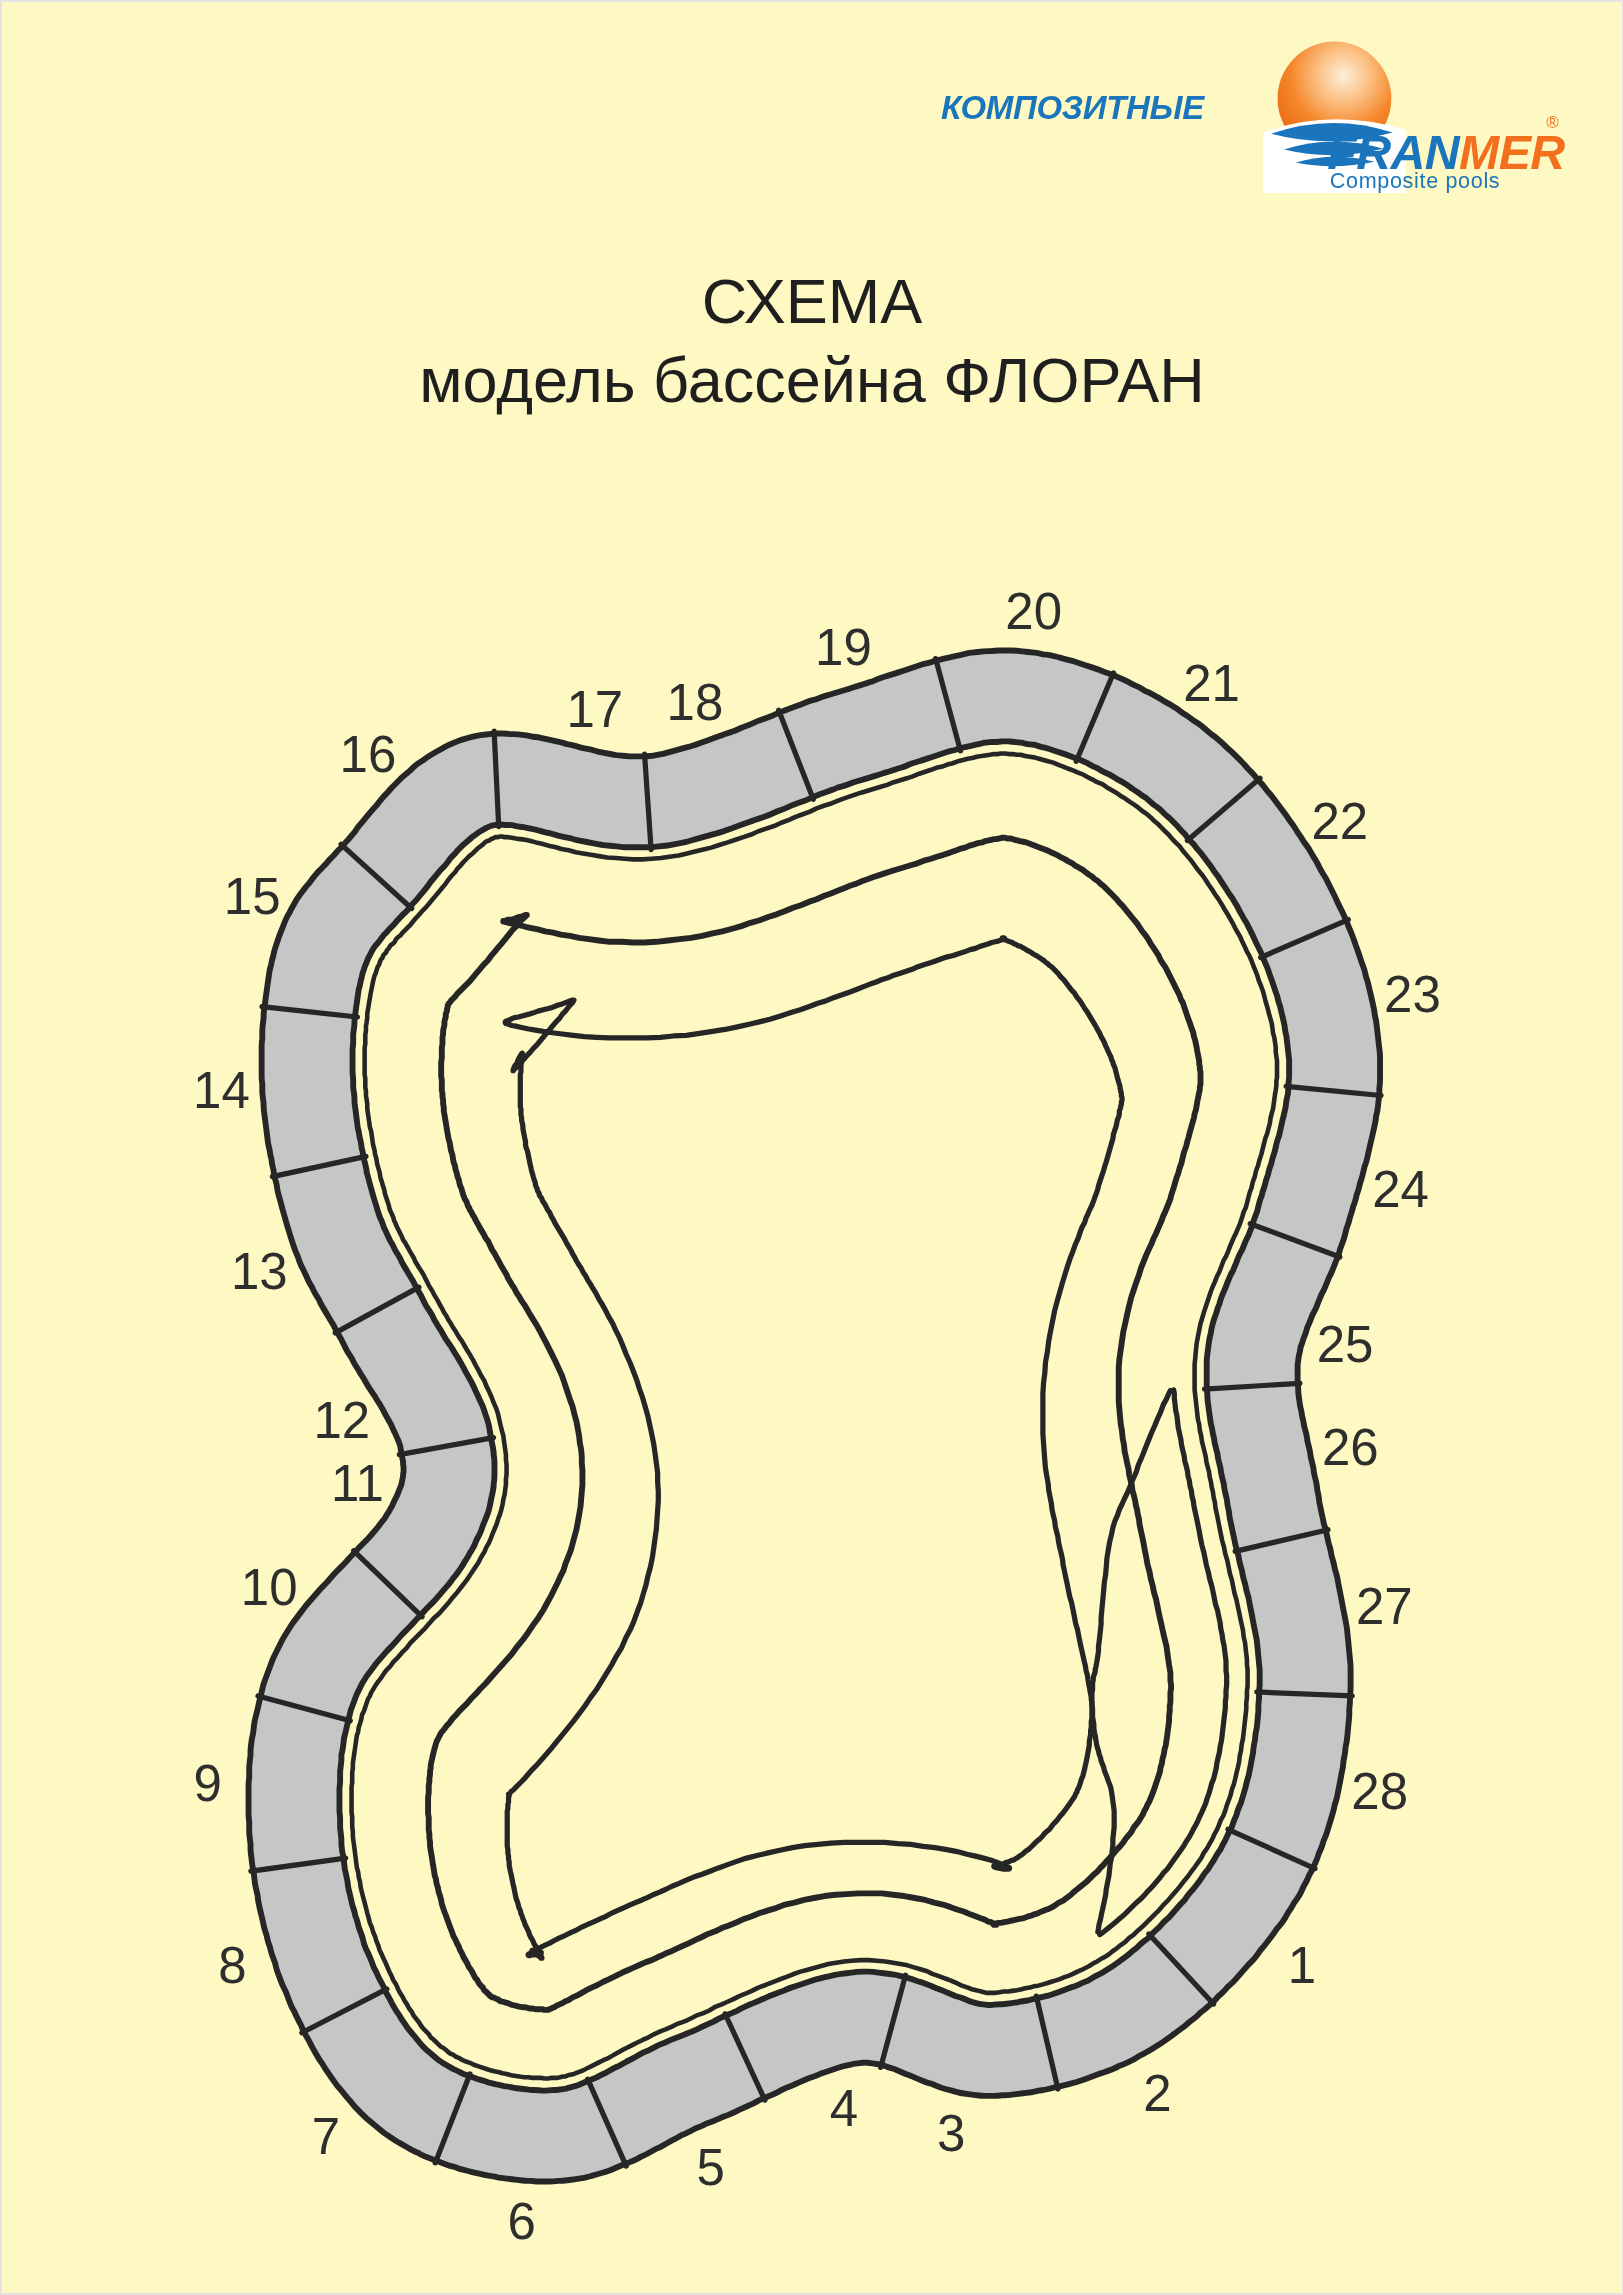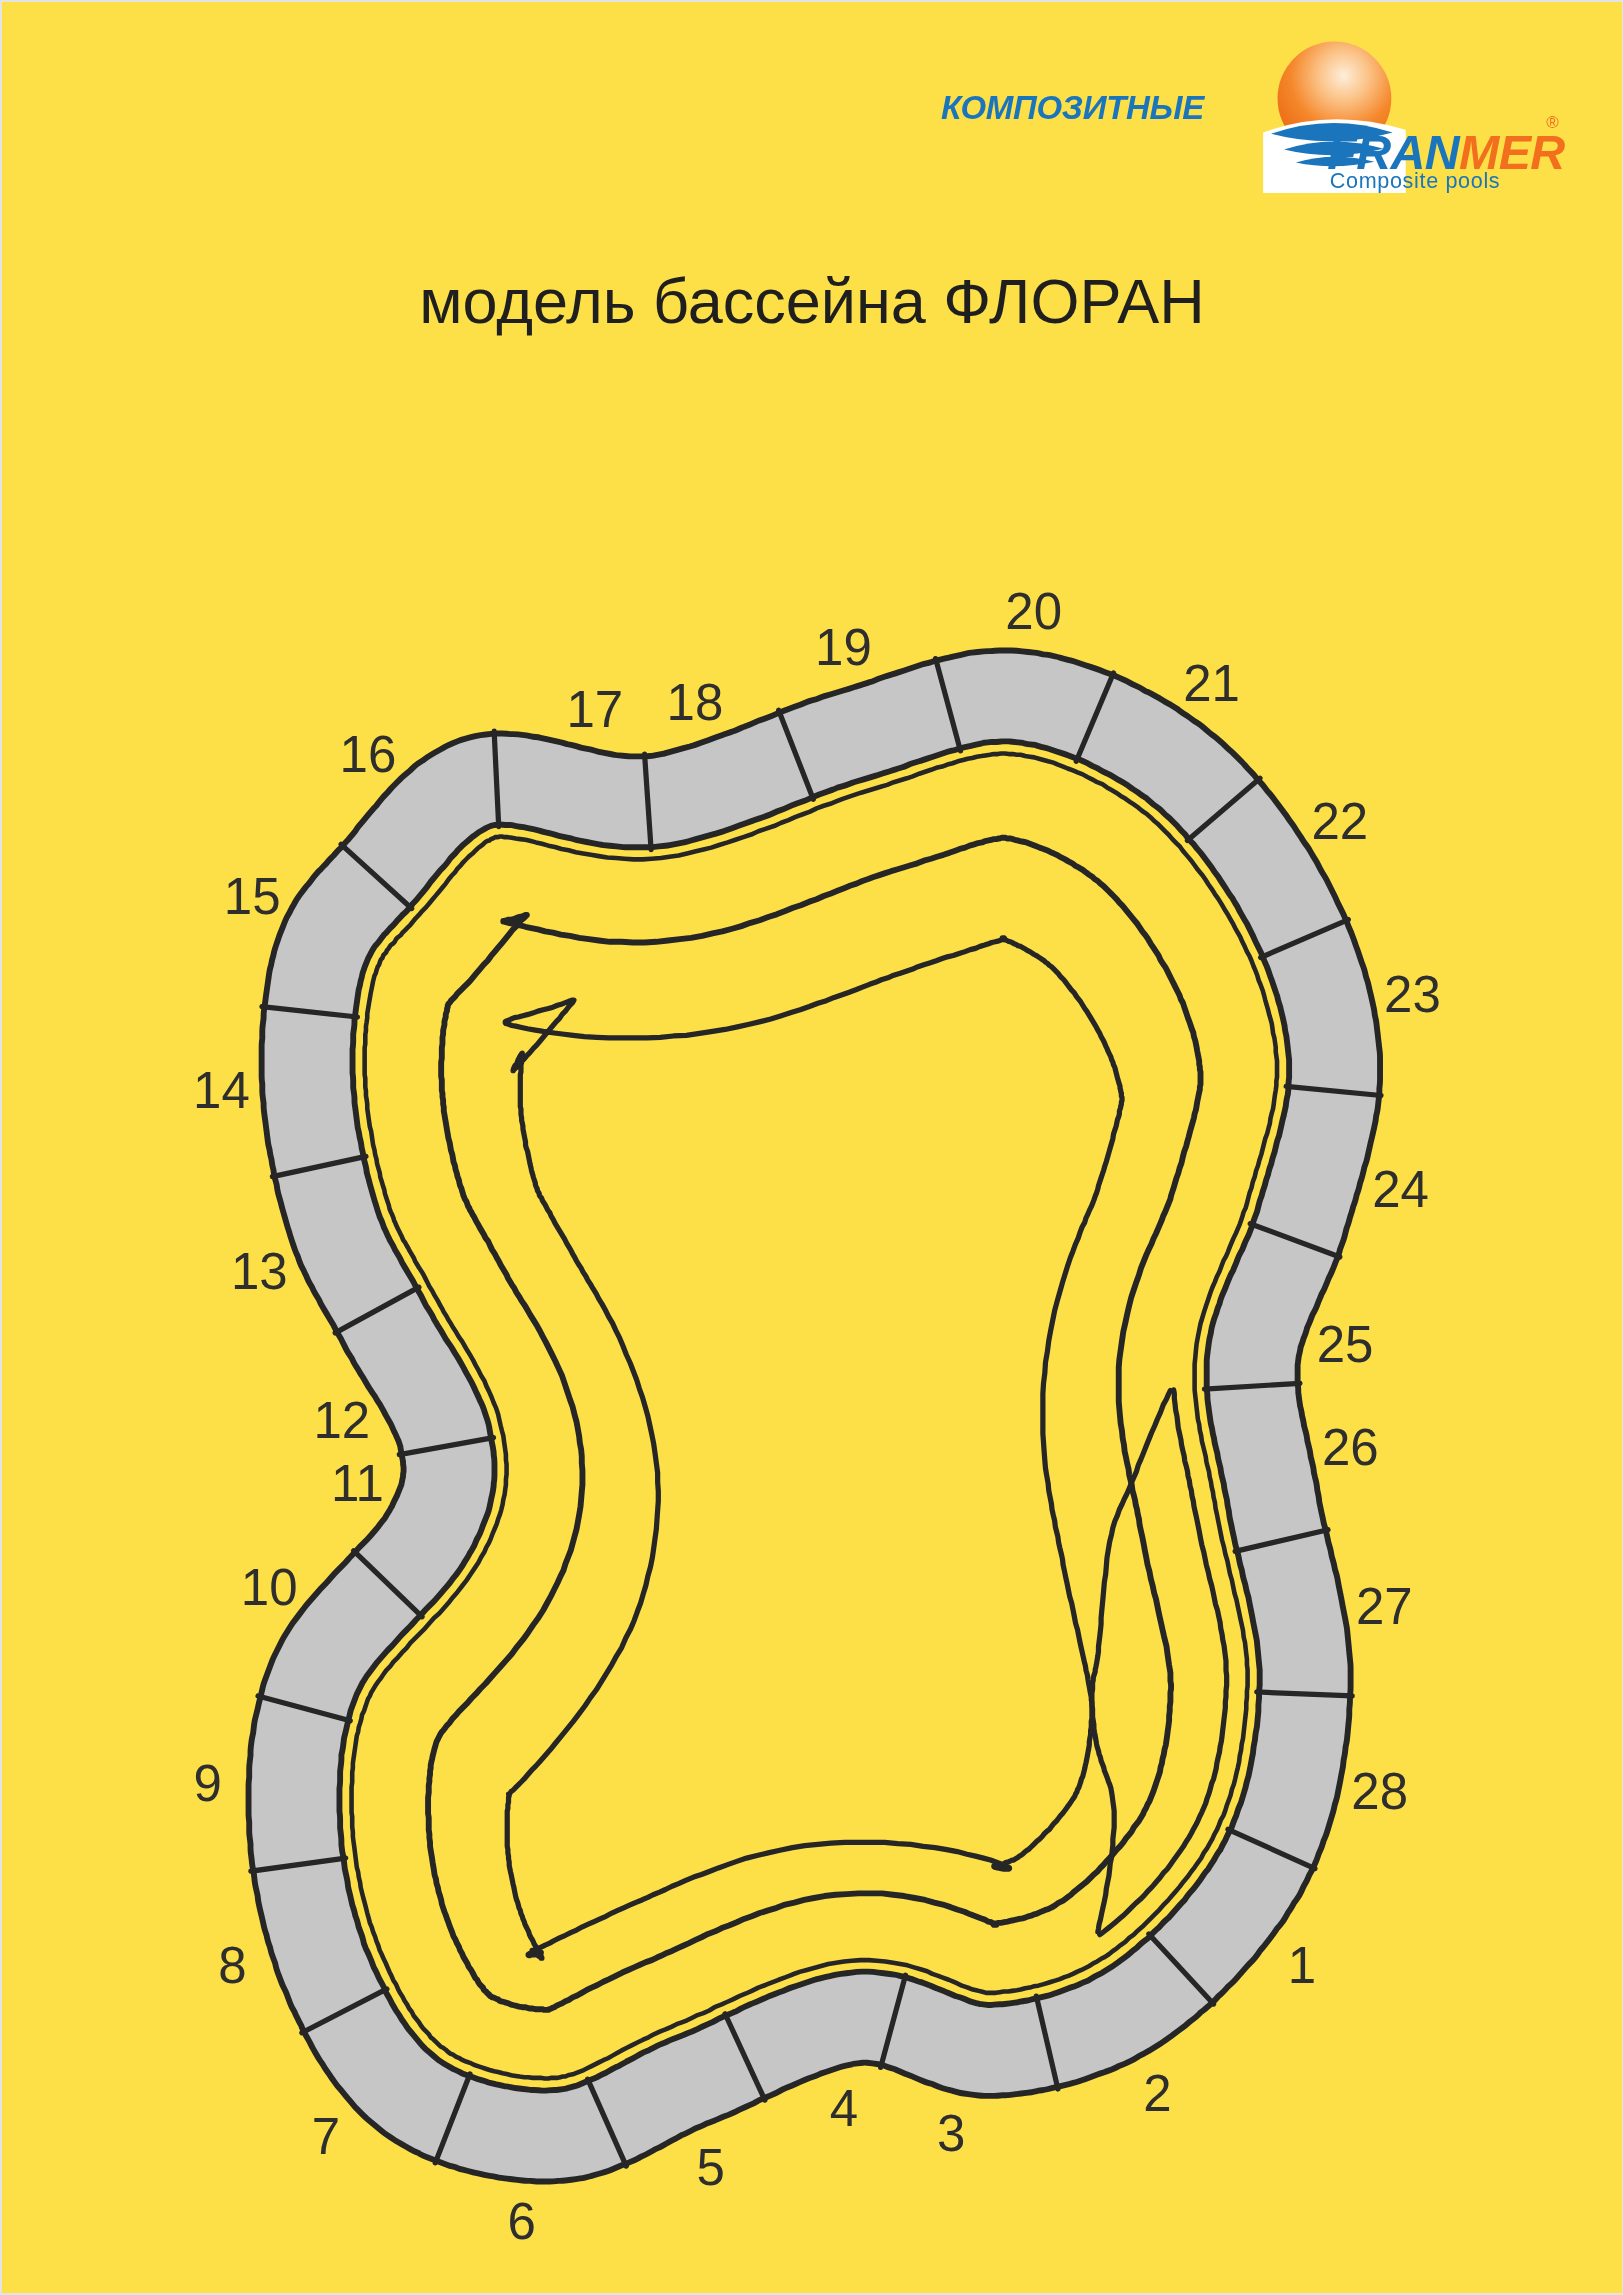--- a/index.html
+++ b/index.html
@@ -1,19 +1,19 @@
 <!DOCTYPE html>
 <html style="font-size:10.5px"><head>
 <meta charset="utf-8">
 <style>
   html,body{margin:0;padding:0;background:#ffffff;}
   .page{
     position:relative;
     width:1624px;height:2295px;
-    background:#fde047;
+    background:#fef9c3;
     overflow:hidden;
     box-shadow:inset 0 0 0 2px #e3e3e3;
     font-family:"Liberation Sans","DejaVu Sans",sans-serif;
   }
   .brand{
     position:absolute;
     left:746px;top:85px;width:458px;
     text-align:right;
     color:#1b75bc;
     font-size:33px;
@@ -67,20 +67,21 @@
       <path d="M64 198 Q122 181 184 197 Q122 210 64 198 Z" fill="#1b75bc"></path>
       <text x="112" y="208" font-size="74" font-weight="bold" font-style="italic" letter-spacing="-1">
         <tspan fill="#1b75bc">FRAN</tspan><tspan fill="#f26f1d">MER</tspan>
       </text>
       <text x="447" y="146" font-size="26" fill="#f26f1d">®</text>
       <text x="116" y="237" font-size="33" fill="#1b75bc" letter-spacing="1">Composite pools</text>
     </svg>
   </div>
 
   <div class="title-block">
+    <div>СХЕМА</div>
     <div>модель бассейна ФЛОРАН</div>
   </div>
 
   <div class="diagram">
     <svg id="pool-svg" viewBox="0 0 2482 3509">
         <path fill="none" stroke="#262626" stroke-linejoin="round" stroke-linecap="round" d="M575,1340L579,1335L584,1330L588,1325L593,1319L598,1313L602,1307L607,1301L612,1295L617,1289L622,1283L628,1277L633,1270L638,1264L644,1258L649,1252L655,1246L661,1240L667,1235L673,1230L679,1224L686,1220L692,1215L699,1211L706,1207L713,1203L720,1200L727,1197L735,1195L743,1193L751,1192L759,1191L767,1191L776,1192L784,1192L793,1193L802,1195L811,1196L820,1198L830,1200L839,1202L849,1205L859,1207L869,1210L878,1212L888,1214L898,1217L909,1219L919,1221L929,1223L939,1224L949,1225L959,1226L970,1226L980,1226L990,1226L1000,1225L1010,1224L1020,1222L1031,1220L1041,1217L1052,1214L1063,1211L1074,1208L1084,1205L1095,1201L1106,1197L1117,1193L1128,1189L1140,1185L1151,1181L1162,1176L1173,1172L1184,1167L1195,1163L1206,1159L1217,1154L1227,1150L1238,1146L1249,1142L1259,1138L1270,1135L1280,1131L1290,1128L1300,1125L1310,1122L1320,1119L1329,1116L1339,1113L1348,1110L1358,1107L1367,1103L1376,1100L1386,1097L1395,1094L1404,1091L1413,1088L1422,1085L1431,1082L1440,1080L1449,1077L1458,1075L1467,1073L1475,1071L1484,1069L1493,1067L1502,1066L1511,1065L1519,1065L1528,1064L1537,1064L1546,1064L1555,1065L1564,1066L1573,1067L1582,1069L1591,1070L1600,1072L1610,1075L1619,1077L1628,1080L1637,1083L1646,1086L1655,1089L1665,1093L1674,1096L1683,1100L1692,1104L1701,1109L1710,1113L1718,1118L1727,1122L1736,1127L1744,1132L1753,1137L1761,1142L1769,1148L1777,1153L1785,1159L1793,1164L1800,1170L1807,1176L1815,1182L1822,1188L1829,1195L1836,1201L1843,1208L1850,1215L1857,1223L1864,1230L1870,1238L1877,1245L1883,1253L1890,1261L1896,1269L1902,1277L1908,1285L1914,1294L1920,1302L1925,1310L1931,1319L1936,1327L1942,1335L1947,1344L1952,1352L1956,1360L1961,1369L1966,1377L1970,1385L1974,1393L1978,1401L1982,1410L1986,1418L1990,1426L1994,1435L1997,1443L2001,1452L2004,1460L2007,1469L2010,1477L2013,1486L2016,1495L2019,1503L2021,1512L2024,1521L2026,1530L2028,1538L2030,1547L2032,1556L2033,1564L2035,1573L2036,1582L2037,1590L2038,1599L2039,1608L2040,1616L2040,1625L2040,1634L2040,1642L2040,1651L2039,1660L2039,1668L2038,1677L2037,1686L2035,1694L2034,1703L2032,1712L2030,1721L2028,1729L2026,1738L2024,1747L2022,1756L2019,1764L2017,1773L2015,1781L2012,1790L2010,1799L2007,1807L2005,1816L2002,1824L2000,1832L1997,1841L1995,1849L1992,1857L1990,1865L1988,1873L1985,1881L1982,1889L1980,1897L1977,1904L1974,1912L1971,1919L1967,1927L1964,1935L1961,1942L1957,1949L1954,1957L1951,1964L1948,1972L1944,1979L1941,1986L1938,1994L1935,2001L1932,2008L1930,2016L1927,2023L1925,2030L1922,2038L1920,2045L1919,2052L1917,2060L1916,2067L1915,2075L1914,2083L1914,2090L1914,2097L1914,2105L1914,2112L1914,2120L1915,2127L1915,2134L1916,2141L1917,2149L1918,2156L1919,2163L1921,2171L1922,2178L1924,2186L1925,2193L1927,2201L1929,2208L1930,2216L1932,2224L1934,2232L1935,2240L1937,2248L1939,2256L1940,2264L1942,2273L1944,2281L1945,2290L1947,2299L1948,2308L1950,2317L1952,2327L1954,2336L1956,2346L1959,2356L1961,2365L1963,2375L1966,2385L1968,2396L1971,2406L1973,2416L1976,2426L1978,2437L1980,2447L1982,2457L1984,2468L1986,2478L1988,2488L1990,2499L1991,2509L1992,2519L1993,2530L1994,2540L1995,2550L1995,2560L1995,2570L1995,2580L1994,2590L1994,2600L1993,2610L1993,2620L1992,2630L1991,2641L1990,2651L1988,2661L1987,2671L1985,2681L1984,2691L1982,2701L1980,2712L1978,2722L1976,2732L1973,2742L1971,2751L1968,2761L1965,2771L1962,2781L1958,2790L1955,2800L1951,2809L1948,2818L1944,2827L1939,2836L1935,2845L1930,2854L1926,2863L1920,2871L1915,2880L1909,2889L1904,2898L1897,2906L1891,2915L1885,2923L1878,2932L1871,2940L1865,2949L1857,2957L1850,2965L1843,2973L1836,2981L1828,2988L1821,2996L1813,3003L1806,3011L1798,3018L1790,3024L1783,3031L1775,3037L1768,3043L1760,3049L1752,3055L1745,3060L1738,3065L1730,3070L1722,3075L1715,3079L1707,3083L1699,3088L1691,3092L1683,3095L1675,3099L1667,3102L1658,3105L1650,3108L1642,3111L1634,3114L1625,3117L1617,3119L1609,3121L1601,3123L1592,3125L1584,3127L1576,3128L1568,3130L1560,3131L1552,3132L1544,3133L1536,3134L1528,3134L1520,3135L1512,3135L1505,3135L1497,3134L1490,3133L1482,3132L1475,3130L1467,3128L1460,3126L1453,3123L1446,3120L1438,3118L1431,3115L1424,3112L1417,3109L1409,3106L1402,3103L1395,3100L1387,3097L1380,3095L1372,3092L1365,3090L1357,3088L1350,3087L1342,3086L1334,3085L1326,3084L1318,3084L1310,3085L1302,3086L1293,3087L1285,3089L1276,3091L1267,3093L1258,3096L1249,3099L1240,3102L1231,3105L1222,3109L1213,3112L1203,3116L1194,3120L1185,3124L1175,3128L1166,3132L1157,3137L1148,3141L1138,3145L1129,3149L1120,3154L1111,3158L1102,3162L1094,3166L1085,3170L1077,3173L1068,3177L1060,3180L1052,3183L1044,3187L1036,3190L1028,3194L1021,3198L1013,3201L1006,3205L999,3209L991,3213L984,3217L977,3221L970,3224L963,3228L956,3232L949,3235L942,3239L935,3242L927,3245L920,3248L913,3251L906,3254L899,3256L892,3258L885,3260L877,3262L870,3263L863,3264L855,3265L847,3265L840,3266L832,3266L824,3266L815,3265L807,3265L799,3264L791,3263L782,3262L774,3261L765,3259L757,3258L749,3256L740,3254L732,3252L724,3250L716,3247L708,3245L700,3242L692,3239L684,3236L676,3233L669,3229L662,3226L655,3222L648,3218L641,3214L635,3210L629,3206L623,3201L617,3196L611,3191L605,3186L600,3181L594,3175L589,3169L584,3163L579,3157L574,3151L569,3145L564,3138L560,3132L555,3125L551,3118L546,3111L542,3104L538,3097L534,3089L530,3082L526,3075L523,3067L519,3060L515,3052L512,3045L508,3038L505,3030L502,3022L499,3015L495,3007L492,2999L489,2991L487,2982L484,2974L481,2966L479,2957L476,2949L474,2940L471,2931L469,2922L467,2913L465,2905L463,2896L462,2887L460,2878L458,2869L457,2860L456,2851L454,2842L453,2833L452,2825L452,2816L451,2807L450,2799L450,2790L450,2782L449,2773L449,2764L449,2756L449,2747L449,2739L449,2730L450,2722L450,2713L450,2705L451,2696L452,2688L452,2679L453,2671L455,2662L456,2654L457,2645L459,2637L461,2629L463,2620L465,2612L467,2604L469,2595L472,2587L475,2579L478,2571L481,2563L485,2555L489,2547L493,2539L498,2531L503,2523L509,2515L515,2507L521,2499L528,2491L535,2483L542,2475L549,2468L556,2460L563,2452L571,2444L578,2437L585,2429L592,2422L599,2414L606,2407L613,2400L620,2392L626,2385L632,2378L637,2371L642,2365L647,2358L651,2351L655,2345L658,2339L662,2333L664,2327L667,2321L670,2316L672,2310L674,2305L676,2300L678,2295L680,2290L681,2285L682,2280L683,2275L684,2271L685,2266L685,2261L686,2256L686,2252L686,2247L686,2242L686,2237L685,2232L685,2227L684,2222L683,2217L682,2211L681,2206L680,2200L679,2194L677,2188L675,2182L673,2176L670,2170L667,2163L664,2157L661,2150L658,2144L654,2137L650,2130L647,2124L643,2117L639,2110L635,2104L631,2097L626,2090L622,2084L618,2077L614,2070L610,2064L606,2057L602,2051L599,2044L595,2038L591,2032L588,2026L585,2020L582,2014L579,2009L576,2003L573,1998L570,1992L567,1987L564,1982L561,1977L558,1972L555,1967L552,1962L550,1957L547,1952L544,1947L541,1942L539,1937L536,1932L533,1927L531,1922L528,1916L526,1911L523,1906L521,1900L519,1894L516,1888L514,1882L512,1876L510,1870L508,1863L506,1857L504,1850L502,1843L500,1836L498,1829L496,1821L494,1814L492,1807L491,1799L489,1791L487,1784L486,1776L484,1768L483,1760L481,1752L480,1745L478,1737L477,1729L476,1721L475,1713L474,1705L473,1698L472,1690L472,1682L471,1675L470,1667L470,1660L470,1653L469,1645L469,1638L469,1630L469,1623L469,1615L469,1607L469,1600L470,1592L470,1585L470,1577L471,1569L472,1562L472,1554L473,1547L474,1540L475,1532L476,1525L477,1518L478,1511L479,1504L480,1497L482,1491L483,1484L485,1478L486,1472L488,1466L490,1460L492,1454L494,1449L496,1444L498,1439L500,1434L503,1429L505,1425L507,1421L510,1416L512,1412L515,1408L518,1404L521,1400L524,1397L527,1393L530,1389L533,1385L536,1381L540,1378L543,1374L547,1370L551,1366L554,1362L558,1358L562,1354L566,1349L571,1345Z" stroke-width="148"></path>
         <path fill="none" stroke="#c6c6c6" stroke-linejoin="round" stroke-linecap="butt" d="M575,1340L579,1335L584,1330L588,1325L593,1319L598,1313L602,1307L607,1301L612,1295L617,1289L622,1283L628,1277L633,1270L638,1264L644,1258L649,1252L655,1246L661,1240L667,1235L673,1230L679,1224L686,1220L692,1215L699,1211L706,1207L713,1203L720,1200L727,1197L735,1195L743,1193L751,1192L759,1191L767,1191L776,1192L784,1192L793,1193L802,1195L811,1196L820,1198L830,1200L839,1202L849,1205L859,1207L869,1210L878,1212L888,1214L898,1217L909,1219L919,1221L929,1223L939,1224L949,1225L959,1226L970,1226L980,1226L990,1226L1000,1225L1010,1224L1020,1222L1031,1220L1041,1217L1052,1214L1063,1211L1074,1208L1084,1205L1095,1201L1106,1197L1117,1193L1128,1189L1140,1185L1151,1181L1162,1176L1173,1172L1184,1167L1195,1163L1206,1159L1217,1154L1227,1150L1238,1146L1249,1142L1259,1138L1270,1135L1280,1131L1290,1128L1300,1125L1310,1122L1320,1119L1329,1116L1339,1113L1348,1110L1358,1107L1367,1103L1376,1100L1386,1097L1395,1094L1404,1091L1413,1088L1422,1085L1431,1082L1440,1080L1449,1077L1458,1075L1467,1073L1475,1071L1484,1069L1493,1067L1502,1066L1511,1065L1519,1065L1528,1064L1537,1064L1546,1064L1555,1065L1564,1066L1573,1067L1582,1069L1591,1070L1600,1072L1610,1075L1619,1077L1628,1080L1637,1083L1646,1086L1655,1089L1665,1093L1674,1096L1683,1100L1692,1104L1701,1109L1710,1113L1718,1118L1727,1122L1736,1127L1744,1132L1753,1137L1761,1142L1769,1148L1777,1153L1785,1159L1793,1164L1800,1170L1807,1176L1815,1182L1822,1188L1829,1195L1836,1201L1843,1208L1850,1215L1857,1223L1864,1230L1870,1238L1877,1245L1883,1253L1890,1261L1896,1269L1902,1277L1908,1285L1914,1294L1920,1302L1925,1310L1931,1319L1936,1327L1942,1335L1947,1344L1952,1352L1956,1360L1961,1369L1966,1377L1970,1385L1974,1393L1978,1401L1982,1410L1986,1418L1990,1426L1994,1435L1997,1443L2001,1452L2004,1460L2007,1469L2010,1477L2013,1486L2016,1495L2019,1503L2021,1512L2024,1521L2026,1530L2028,1538L2030,1547L2032,1556L2033,1564L2035,1573L2036,1582L2037,1590L2038,1599L2039,1608L2040,1616L2040,1625L2040,1634L2040,1642L2040,1651L2039,1660L2039,1668L2038,1677L2037,1686L2035,1694L2034,1703L2032,1712L2030,1721L2028,1729L2026,1738L2024,1747L2022,1756L2019,1764L2017,1773L2015,1781L2012,1790L2010,1799L2007,1807L2005,1816L2002,1824L2000,1832L1997,1841L1995,1849L1992,1857L1990,1865L1988,1873L1985,1881L1982,1889L1980,1897L1977,1904L1974,1912L1971,1919L1967,1927L1964,1935L1961,1942L1957,1949L1954,1957L1951,1964L1948,1972L1944,1979L1941,1986L1938,1994L1935,2001L1932,2008L1930,2016L1927,2023L1925,2030L1922,2038L1920,2045L1919,2052L1917,2060L1916,2067L1915,2075L1914,2083L1914,2090L1914,2097L1914,2105L1914,2112L1914,2120L1915,2127L1915,2134L1916,2141L1917,2149L1918,2156L1919,2163L1921,2171L1922,2178L1924,2186L1925,2193L1927,2201L1929,2208L1930,2216L1932,2224L1934,2232L1935,2240L1937,2248L1939,2256L1940,2264L1942,2273L1944,2281L1945,2290L1947,2299L1948,2308L1950,2317L1952,2327L1954,2336L1956,2346L1959,2356L1961,2365L1963,2375L1966,2385L1968,2396L1971,2406L1973,2416L1976,2426L1978,2437L1980,2447L1982,2457L1984,2468L1986,2478L1988,2488L1990,2499L1991,2509L1992,2519L1993,2530L1994,2540L1995,2550L1995,2560L1995,2570L1995,2580L1994,2590L1994,2600L1993,2610L1993,2620L1992,2630L1991,2641L1990,2651L1988,2661L1987,2671L1985,2681L1984,2691L1982,2701L1980,2712L1978,2722L1976,2732L1973,2742L1971,2751L1968,2761L1965,2771L1962,2781L1958,2790L1955,2800L1951,2809L1948,2818L1944,2827L1939,2836L1935,2845L1930,2854L1926,2863L1920,2871L1915,2880L1909,2889L1904,2898L1897,2906L1891,2915L1885,2923L1878,2932L1871,2940L1865,2949L1857,2957L1850,2965L1843,2973L1836,2981L1828,2988L1821,2996L1813,3003L1806,3011L1798,3018L1790,3024L1783,3031L1775,3037L1768,3043L1760,3049L1752,3055L1745,3060L1738,3065L1730,3070L1722,3075L1715,3079L1707,3083L1699,3088L1691,3092L1683,3095L1675,3099L1667,3102L1658,3105L1650,3108L1642,3111L1634,3114L1625,3117L1617,3119L1609,3121L1601,3123L1592,3125L1584,3127L1576,3128L1568,3130L1560,3131L1552,3132L1544,3133L1536,3134L1528,3134L1520,3135L1512,3135L1505,3135L1497,3134L1490,3133L1482,3132L1475,3130L1467,3128L1460,3126L1453,3123L1446,3120L1438,3118L1431,3115L1424,3112L1417,3109L1409,3106L1402,3103L1395,3100L1387,3097L1380,3095L1372,3092L1365,3090L1357,3088L1350,3087L1342,3086L1334,3085L1326,3084L1318,3084L1310,3085L1302,3086L1293,3087L1285,3089L1276,3091L1267,3093L1258,3096L1249,3099L1240,3102L1231,3105L1222,3109L1213,3112L1203,3116L1194,3120L1185,3124L1175,3128L1166,3132L1157,3137L1148,3141L1138,3145L1129,3149L1120,3154L1111,3158L1102,3162L1094,3166L1085,3170L1077,3173L1068,3177L1060,3180L1052,3183L1044,3187L1036,3190L1028,3194L1021,3198L1013,3201L1006,3205L999,3209L991,3213L984,3217L977,3221L970,3224L963,3228L956,3232L949,3235L942,3239L935,3242L927,3245L920,3248L913,3251L906,3254L899,3256L892,3258L885,3260L877,3262L870,3263L863,3264L855,3265L847,3265L840,3266L832,3266L824,3266L815,3265L807,3265L799,3264L791,3263L782,3262L774,3261L765,3259L757,3258L749,3256L740,3254L732,3252L724,3250L716,3247L708,3245L700,3242L692,3239L684,3236L676,3233L669,3229L662,3226L655,3222L648,3218L641,3214L635,3210L629,3206L623,3201L617,3196L611,3191L605,3186L600,3181L594,3175L589,3169L584,3163L579,3157L574,3151L569,3145L564,3138L560,3132L555,3125L551,3118L546,3111L542,3104L538,3097L534,3089L530,3082L526,3075L523,3067L519,3060L515,3052L512,3045L508,3038L505,3030L502,3022L499,3015L495,3007L492,2999L489,2991L487,2982L484,2974L481,2966L479,2957L476,2949L474,2940L471,2931L469,2922L467,2913L465,2905L463,2896L462,2887L460,2878L458,2869L457,2860L456,2851L454,2842L453,2833L452,2825L452,2816L451,2807L450,2799L450,2790L450,2782L449,2773L449,2764L449,2756L449,2747L449,2739L449,2730L450,2722L450,2713L450,2705L451,2696L452,2688L452,2679L453,2671L455,2662L456,2654L457,2645L459,2637L461,2629L463,2620L465,2612L467,2604L469,2595L472,2587L475,2579L478,2571L481,2563L485,2555L489,2547L493,2539L498,2531L503,2523L509,2515L515,2507L521,2499L528,2491L535,2483L542,2475L549,2468L556,2460L563,2452L571,2444L578,2437L585,2429L592,2422L599,2414L606,2407L613,2400L620,2392L626,2385L632,2378L637,2371L642,2365L647,2358L651,2351L655,2345L658,2339L662,2333L664,2327L667,2321L670,2316L672,2310L674,2305L676,2300L678,2295L680,2290L681,2285L682,2280L683,2275L684,2271L685,2266L685,2261L686,2256L686,2252L686,2247L686,2242L686,2237L685,2232L685,2227L684,2222L683,2217L682,2211L681,2206L680,2200L679,2194L677,2188L675,2182L673,2176L670,2170L667,2163L664,2157L661,2150L658,2144L654,2137L650,2130L647,2124L643,2117L639,2110L635,2104L631,2097L626,2090L622,2084L618,2077L614,2070L610,2064L606,2057L602,2051L599,2044L595,2038L591,2032L588,2026L585,2020L582,2014L579,2009L576,2003L573,1998L570,1992L567,1987L564,1982L561,1977L558,1972L555,1967L552,1962L550,1957L547,1952L544,1947L541,1942L539,1937L536,1932L533,1927L531,1922L528,1916L526,1911L523,1906L521,1900L519,1894L516,1888L514,1882L512,1876L510,1870L508,1863L506,1857L504,1850L502,1843L500,1836L498,1829L496,1821L494,1814L492,1807L491,1799L489,1791L487,1784L486,1776L484,1768L483,1760L481,1752L480,1745L478,1737L477,1729L476,1721L475,1713L474,1705L473,1698L472,1690L472,1682L471,1675L470,1667L470,1660L470,1653L469,1645L469,1638L469,1630L469,1623L469,1615L469,1607L469,1600L470,1592L470,1585L470,1577L471,1569L472,1562L472,1554L473,1547L474,1540L475,1532L476,1525L477,1518L478,1511L479,1504L480,1497L482,1491L483,1484L485,1478L486,1472L488,1466L490,1460L492,1454L494,1449L496,1444L498,1439L500,1434L503,1429L505,1425L507,1421L510,1416L512,1412L515,1408L518,1404L521,1400L524,1397L527,1393L530,1389L533,1385L536,1381L540,1378L543,1374L547,1370L551,1366L554,1362L558,1358L562,1354L566,1349L571,1345Z" stroke-width="130"></path>
         <line x1="629" y1="1389" x2="521" y2="1291" stroke="#262626" stroke-width="8" stroke-linecap="round"></line>
         <line x1="762" y1="1264" x2="755" y2="1118" stroke="#262626" stroke-width="8" stroke-linecap="round"></line>
         <line x1="995" y1="1299" x2="985" y2="1153" stroke="#262626" stroke-width="8" stroke-linecap="round"></line>

